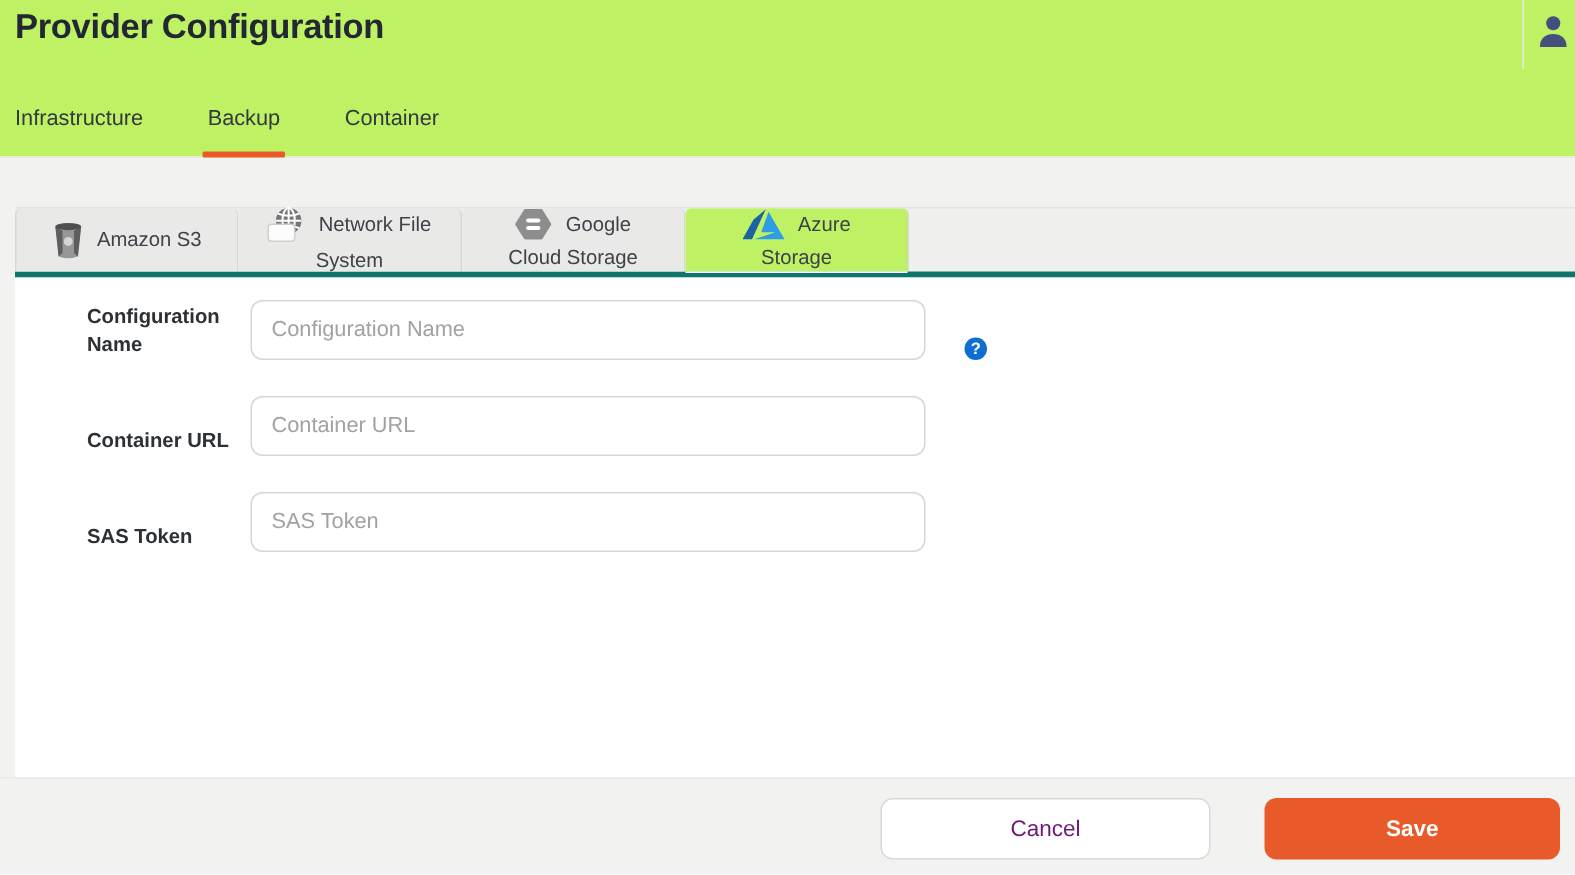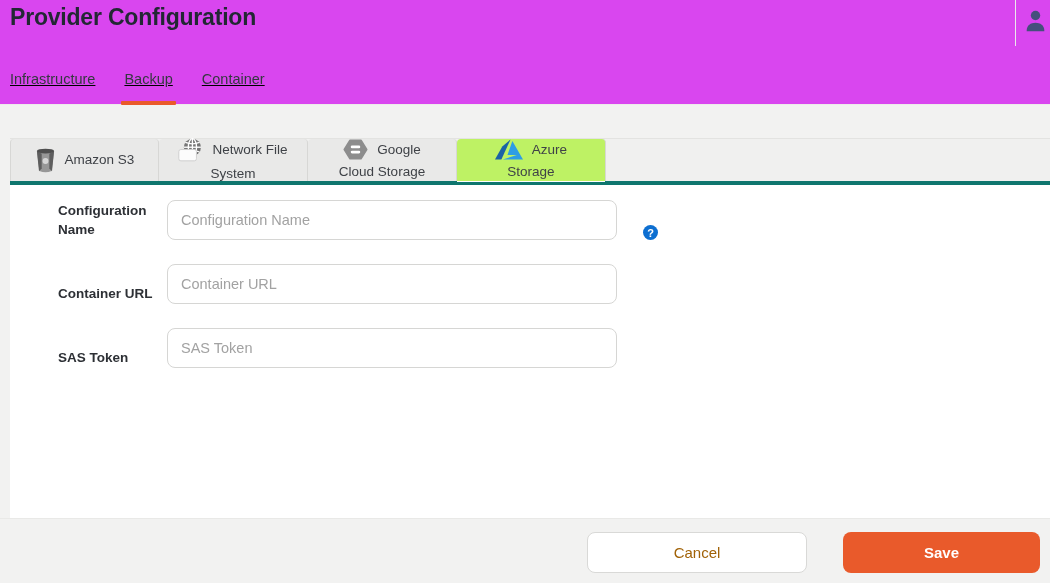--- a/index.html
+++ b/index.html
@@ -6,39 +6,39 @@
   html, body { margin: 0; padding: 0; }
   body {
     width: 1050px; height: 583px; position: relative; overflow: hidden;
     font-family: "Liberation Sans", sans-serif;
     background: #f2f2f1;
   }
 
   
   .header {
     position: absolute; top: 0; left: 0; right: 0; height: 105px;
-    background: #d946ef; border-bottom: 1px solid #ececea; text-align: center;
+    background: #bef264; border-bottom: 1px solid #ececea; text-align: center;
   }
   .page-title {
     position: absolute; left: 10px; top: 4px;
     font-size: 23px; font-weight: 700; color: #222733; letter-spacing: -0.2px;
   }
   .header-divider {
     position: absolute; right: 34px; top: 0; width: 1px; height: 46px;
     background: #eaeaea;
   }
   .user-btn {
     position: absolute; right: 3px; top: 9px; width: 24px; height: 24px;
     background: none; border: none; padding: 0; cursor: pointer;
   }
 
   
   .nav-tabs {
     position: absolute; left: 10px; top: 66px; height: 39px;
-    display: flex; gap: 29px; text-decoration: underline;
+    display: flex; gap: 43px;
   }
   .nav-tab {
     position: relative; font-size: 14.5px; color: #34383f;
     padding-top: 5px; cursor: pointer;
   }
   .nav-tab .underline { display: none; }
   .nav-tab.active .underline {
     display: block; position: absolute; left: -3px; right: -3px; bottom: 0;
     height: 4px; background: var(--accent-orange); border-radius: 1px;
   }
@@ -100,21 +100,21 @@
   .footer {
     position: absolute; left: 0; right: 0; bottom: 0; height: 65px;
     background: #f2f2f1; border-top: 1px solid #e9e9e7;
   }
   .btn {
     position: absolute; top: 13px; height: 41px; border-radius: 8px;
     font-family: "Liberation Sans", sans-serif; font-size: 15px; cursor: pointer;
   }
   .btn-cancel {
     right: 243px; width: 220px;
-    background: #ffffff; border: 1px solid #d9d9d7; color: #a16207;
+    background: #ffffff; border: 1px solid #d9d9d7; color: #701a75;
   }
   .btn-save {
     right: 10px; width: 197px;
     background: var(--accent-orange); border: none; color: #ffffff; font-weight: 700;
   }
 </style>
 </head>
 <body>
 
 <div class="header">

